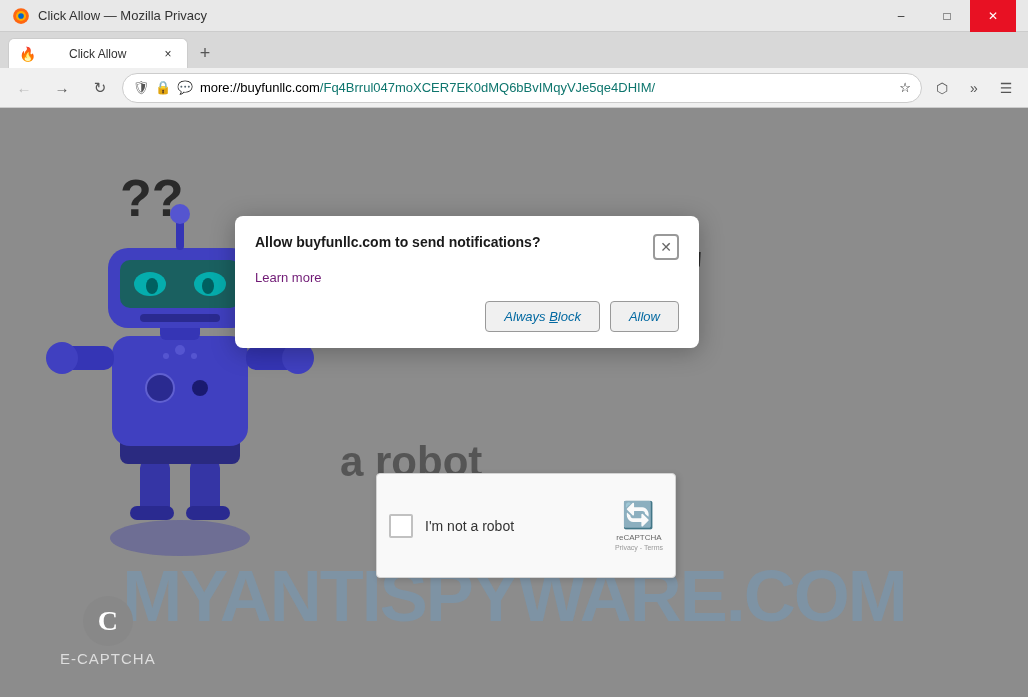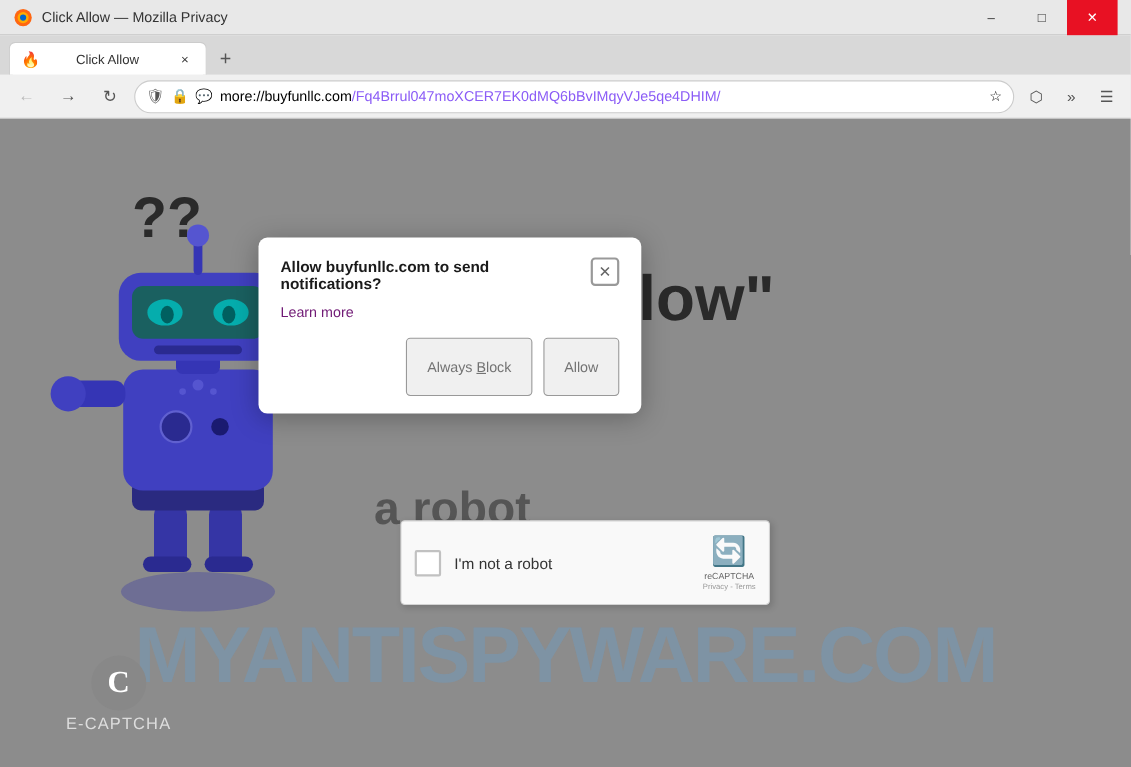--- a/index.html
+++ b/index.html
@@ -82,21 +82,21 @@
       border: 1px solid #ccc;
       border-radius: 15px;
       display: flex; align-items: center;
       padding: 0 10px;
       gap: 6px;
       font-size: 13px;
     }
     .address-bar-icon { font-size: 13px; color: #555; }
     .address-bar-url { flex: 1; color: #333; font-size: 13px; }
     .address-bar-url .domain { color: #000; }
-    .address-bar-url .path { color: #8b5cf6; }
+    .address-bar-url .path { color: #0f766e; }
     .toolbar-right { display: flex; align-items: center; gap: 4px; }
     .toolbar-icon-btn {
       width: 28px; height: 28px;
       display: flex; align-items: center; justify-content: center;
       border-radius: 4px; cursor: pointer; font-size: 14px; color: #555;
     }
 
     
     .page-content {
       width: 1028px;
@@ -189,27 +189,27 @@
     }
     .ecaptcha-label {
       font-size: 15px;
       color: #ddd;
       letter-spacing: 1px;
     }
 
     
     .recaptcha-widget {
       position: absolute;
-      left: 364px;
+      left: 376px;
       top: 365px;
-      width: 336px;
+      width: 300px;
       background: #f9f9f9;
       border: 1px solid #d3d3d3;
       border-radius: 4px;
-      padding: 12px 12px;
+      padding: 26px 12px;
       display: flex;
       align-items: center;
       gap: 12px;
       box-shadow: 2px 2px 6px rgba(0,0,0,0.15);
     }
     .recaptcha-checkbox {
       width: 24px; height: 24px;
       border: 2px solid #c1c1c1;
       border-radius: 2px;
       background: #fff;
@@ -239,21 +239,21 @@
       font-size: 7px;
       color: #999;
       text-align: center;
     }
 
     
     .notification-popup {
       position: absolute;
       left: 235px;
       top: 108px;
-      width: 348px;
+      width: 464px;
       background: #fff;
       border-radius: 8px;
       box-shadow: 0 4px 24px rgba(0,0,0,0.28);
       padding: 18px 20px 16px 20px;
       z-index: 100;
     }
     .popup-header {
       display: flex;
       align-items: flex-start;
       justify-content: space-between;
@@ -281,28 +281,29 @@
       text-decoration: none;
       margin-bottom: 16px;
       cursor: pointer;
     }
     .popup-actions {
       display: flex;
       gap: 10px;
       justify-content: flex-end;
     }
     .popup-btn {
-      padding: 18px 18px;
+      padding: 7px 18px;
       border-radius: 4px;
       font-size: 13px;
       font-weight: 500;
       cursor: pointer;
       border: 1px solid #999;
       background: #f0f0f0;
-      color: #737373;
+      color: #0369a1;
+      font-style: italic;
     }
     .popup-btn.allow { }
     .popup-btn .underline { text-decoration: underline; }
   </style>
 </head>
 <body>
 
 <div class="titlebar">
   <div class="titlebar-left">
     <svg class="firefox-logo" viewBox="0 0 32 32">

